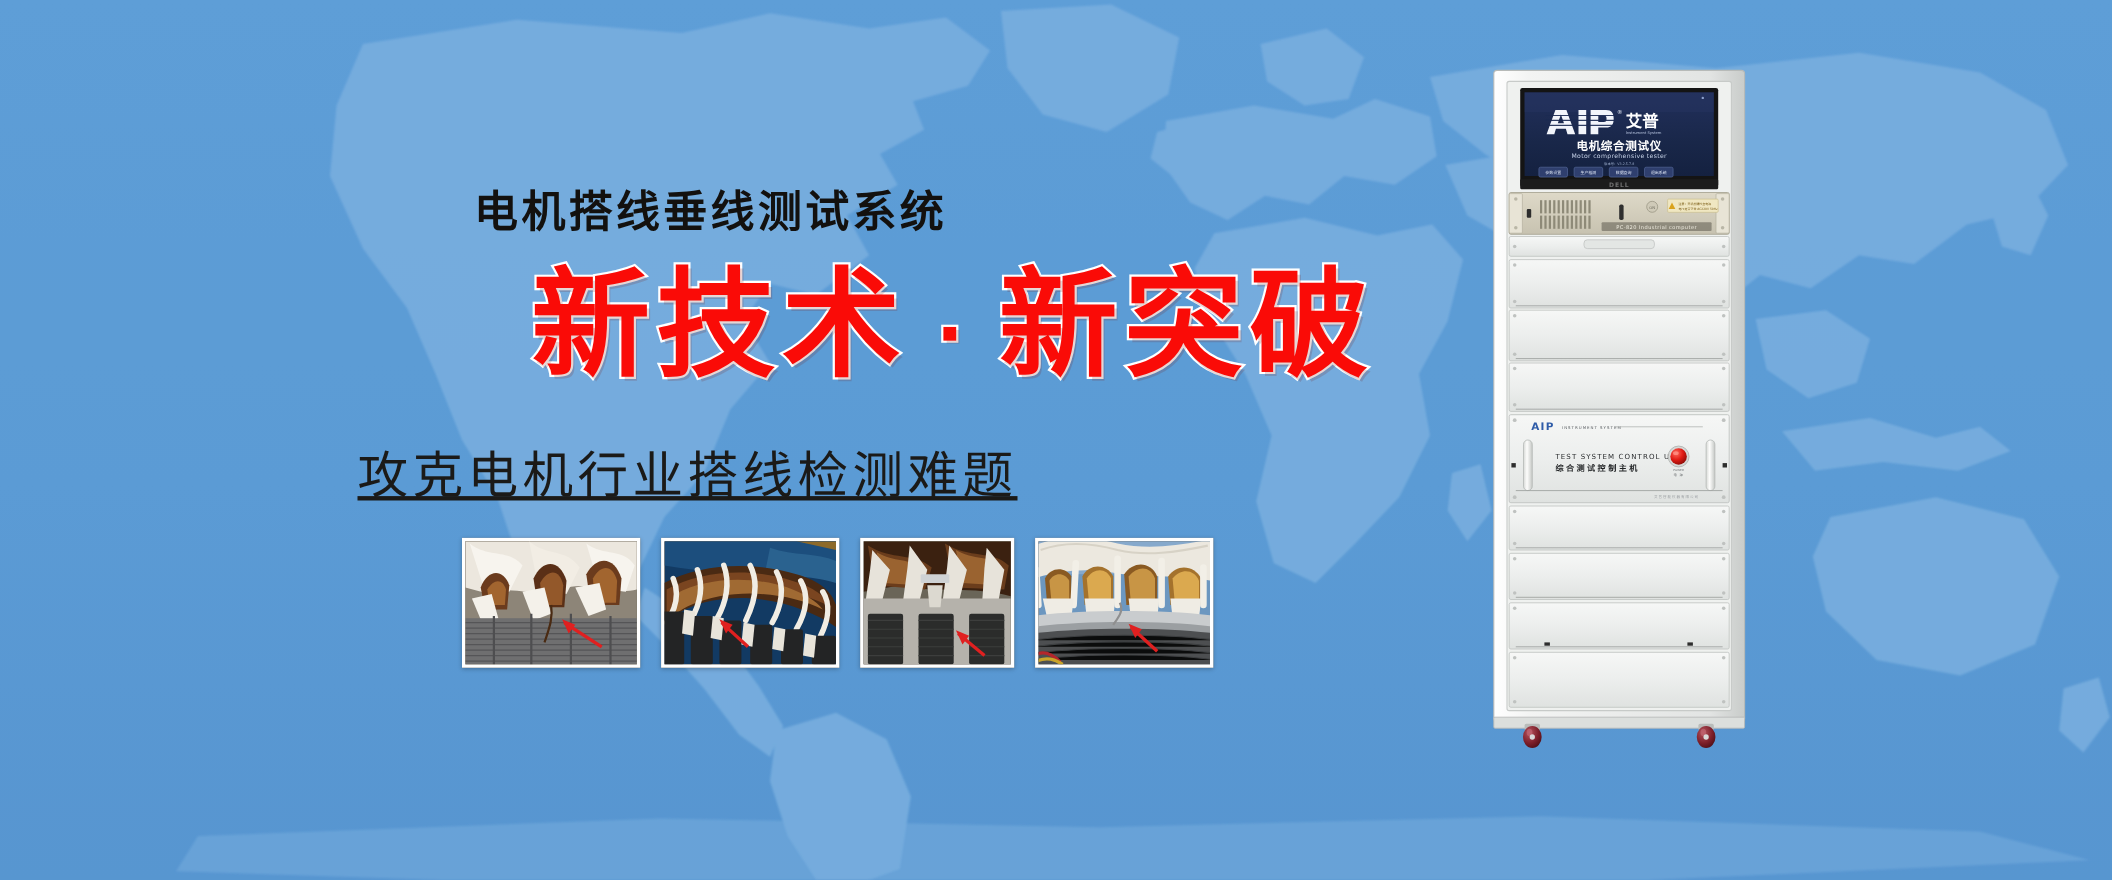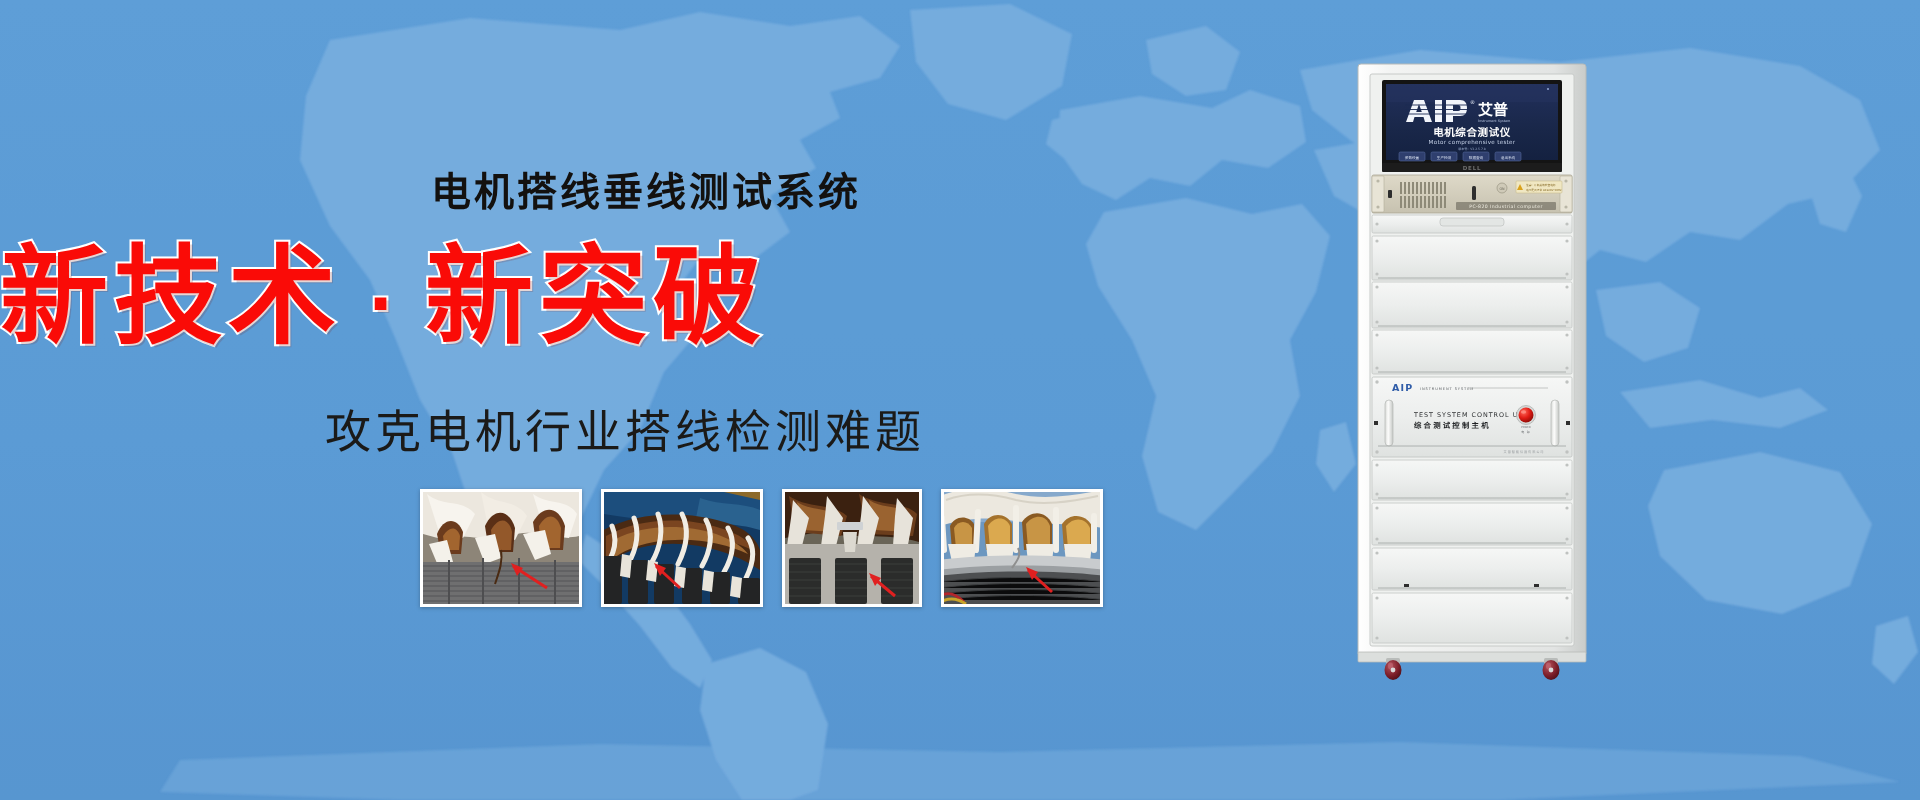--- a/index.html
+++ b/index.html
@@ -23,38 +23,39 @@
   }
   .subtitle{
     position:absolute;top:160px;left:0;width:1250px;
     text-align:center;
     font-family:"DejaVu Sans","Liberation Sans",sans-serif;
     font-size:40px;font-weight:bold;color:#13110f;
     letter-spacing:3px;white-space:nowrap;padding-left:21px;
   }
   .headline{
     position:absolute;top:240px;left:0;width:1250px;
-    text-align:left;white-space:nowrap;
+    text-align:right;white-space:nowrap;
     font-family:"DejaVu Sans","Liberation Sans",sans-serif;
     font-size:108px;font-weight:bold;line-height:1.05;
     color:#fa0b07;
     letter-spacing:6px;
     -webkit-text-stroke:4px #ffffff;
     paint-order:stroke fill;
     text-shadow:3px 3px 0 rgba(120,30,20,.18);
   }
   .headline .dot{
     font-size:66px;vertical-align:middle;padding:0 26px;
   }
   .tagline{
     position:absolute;top:395px;left:0;width:1250px;
     text-align:center;white-space:nowrap;
     font-family:"DejaVu Sans","Liberation Sans",sans-serif;
     font-size:46px;font-weight:400;color:#1b1a18;
     letter-spacing:4px;
+    text-decoration:underline;
   }
 
   
   .thumbs{
     position:absolute;top:489px;left:420px;
     display:flex;gap:19px;align-items:flex-start;
   }
   .thumb{
     position:relative;
     border:3px solid #ffffff;

